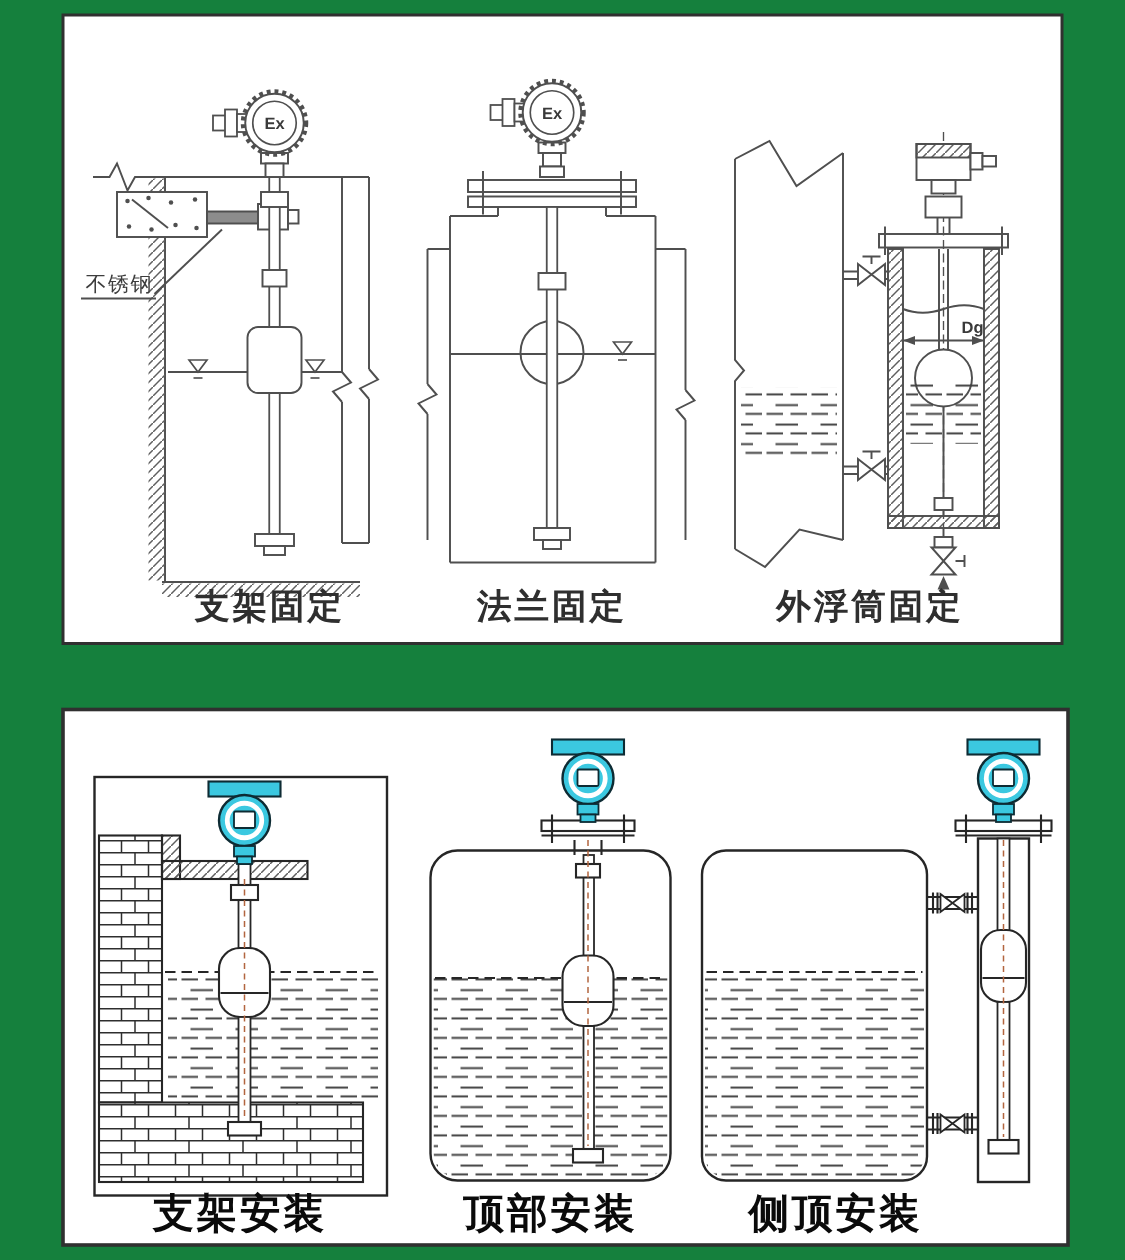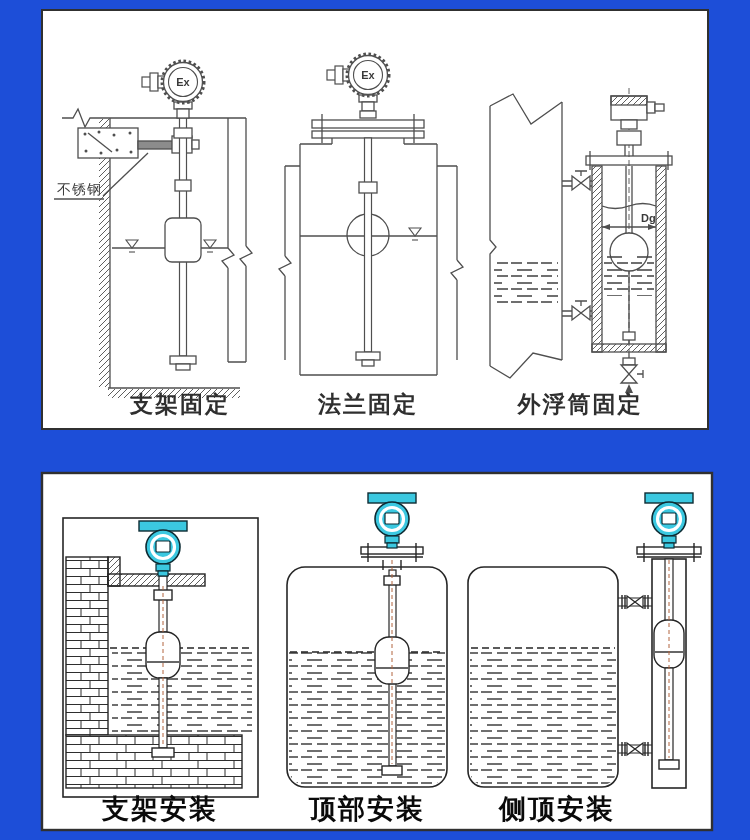--- a/index.html
+++ b/index.html
@@ -1,16 +1,16 @@
 <!DOCTYPE html>
 <html><head>
 <meta charset="utf-8">
 <style>
   html,body{margin:0;padding:0;background:#ffffff;}
-  .page{position:relative;width:750px;height:840px;background:#1d4ed8;overflow:hidden;
+  .page{position:relative;width:750px;height:840px;background:#15803d;overflow:hidden;
         font-family:"Liberation Sans", sans-serif;}
   svg text{font-family:"Liberation Sans", sans-serif;}
   .cap-top{font-size:23px;font-weight:600;fill:#2f2f2f;letter-spacing:2px;}
   .cap-bot{font-size:27px;font-weight:800;fill:#0a0a0a;letter-spacing:2px;}
   .anno{font-size:14px;fill:#3d3d3d;letter-spacing:1px;}
   .small-lbl{font-size:11px;font-weight:600;fill:#3a3a3a;}
 </style>
 </head>
 <body>
 

